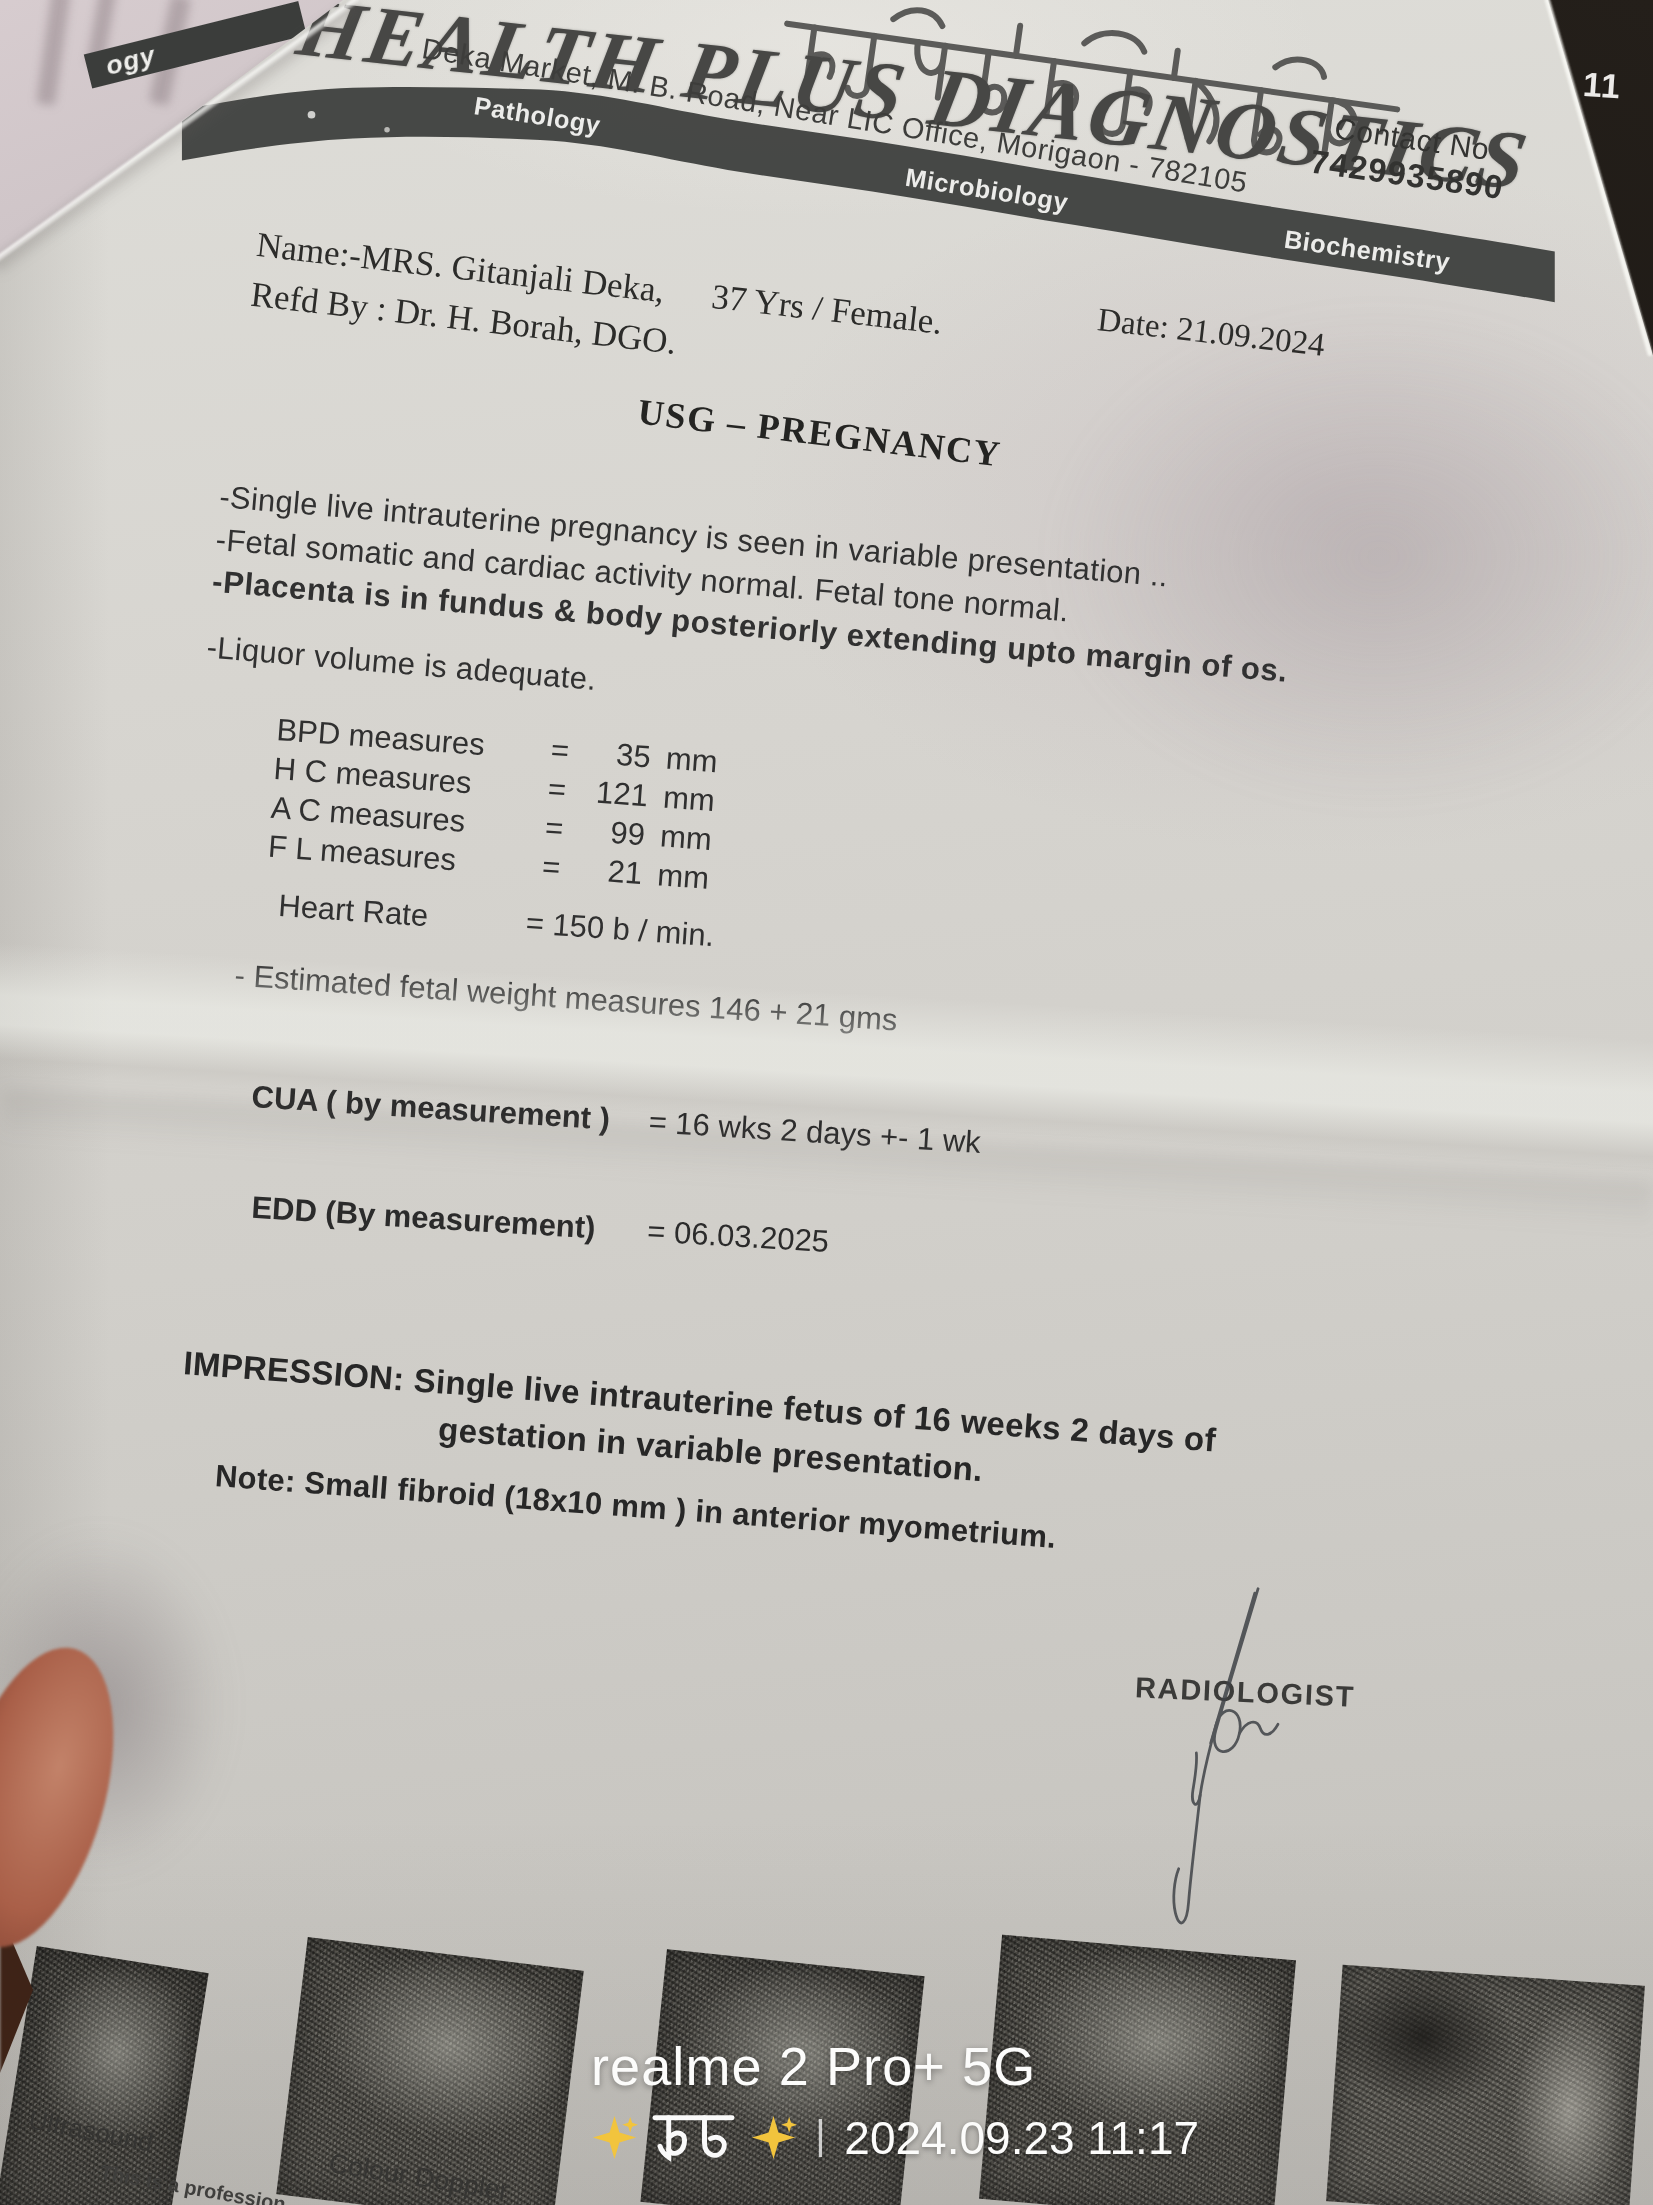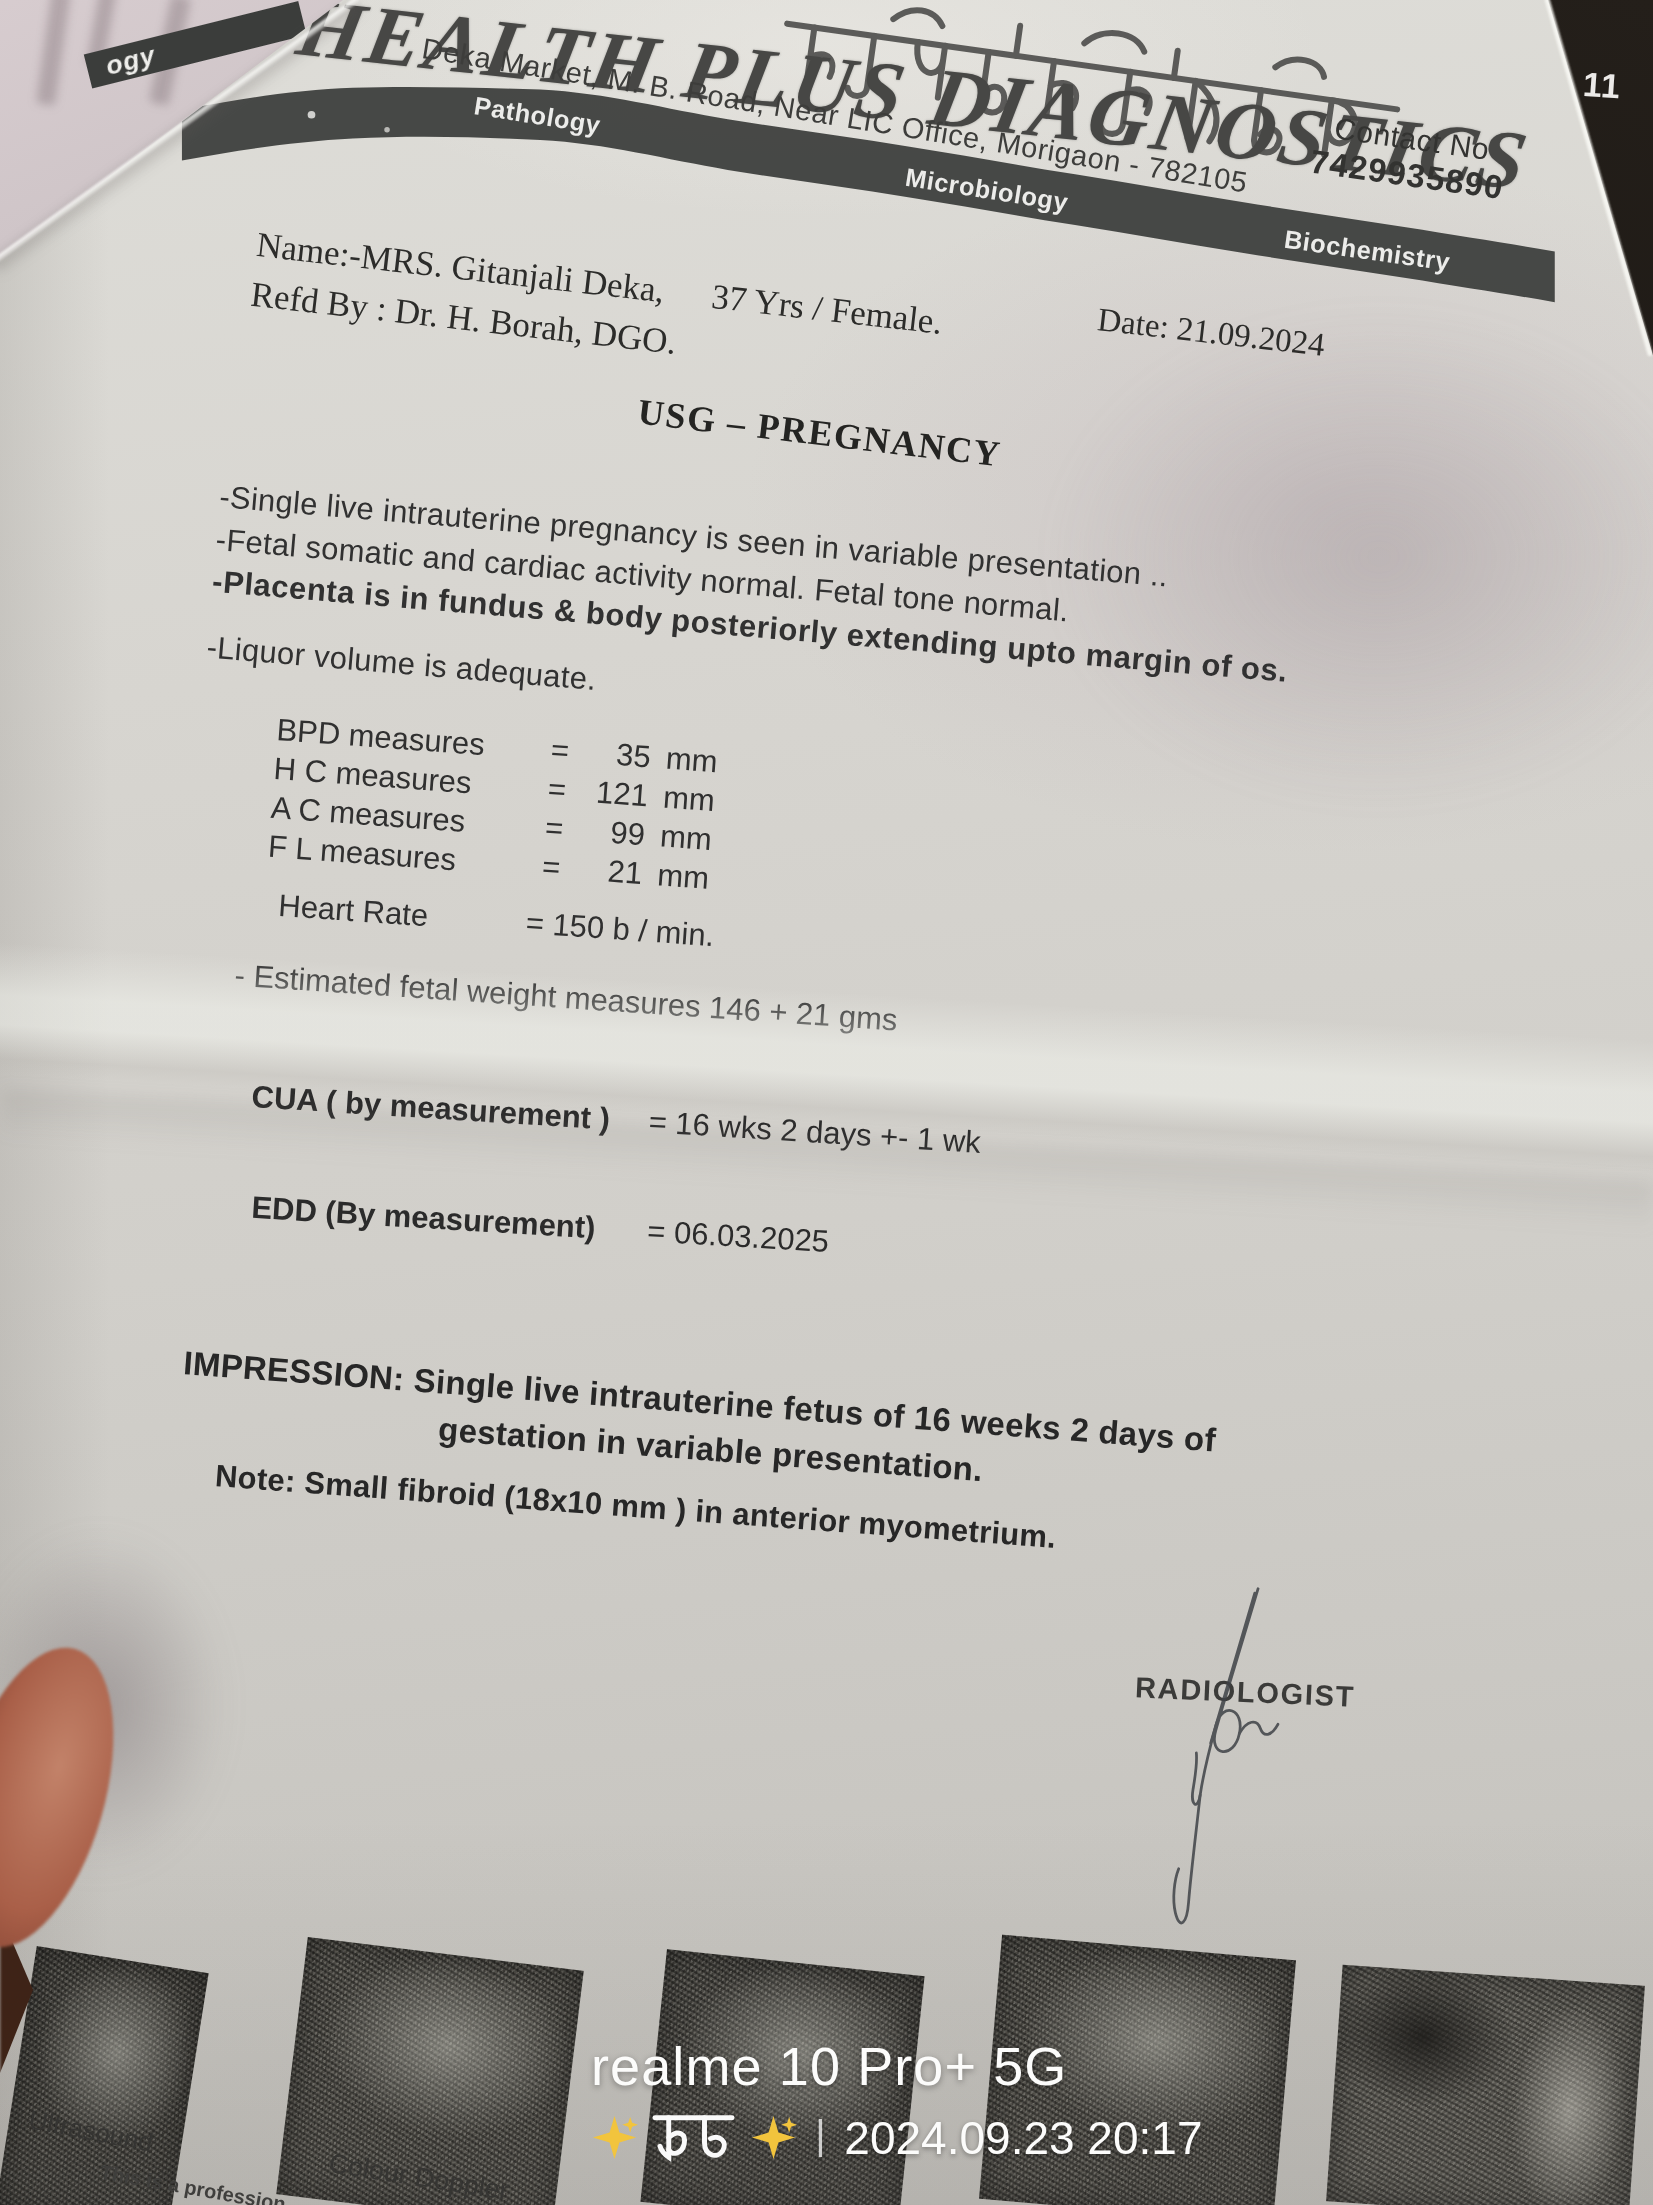--- a/index.html
+++ b/index.html
@@ -310,36 +310,36 @@
   <div class="fold-line"></div>
 
   <div class="dark-corner"></div>
   <div class="corner-rim"></div>
   <div class="corner-num">11</div>
   <div class="dark-wedge"></div>
 
   <div class="finger-shadow"></div>
   <div class="finger"></div>
 
-  <div class="wm wm1">realme 10 Pro+ 5G</div>
+  <div class="wm wm1">realme 2 Pro+ 5G</div>
   <div class="wm wm2">
     <svg class="sparkle" width="47" height="47" viewBox="0 0 96 96">
       <path d="M48 4 L58 38 L92 48 L58 58 L48 92 L38 58 L4 48 L38 38 Z" fill="#f2c43d"></path>
       <path d="M80 6 L84 18 L96 22 L84 26 L80 38 L76 26 L64 22 L76 18 Z" fill="#f2c43d"></path>
     </svg>
     <svg role="img" width="83" height="55" viewBox="0 0 150 100" aria-label="ক্ষব">
       <g stroke="#fafafa" stroke-width="9" fill="none" stroke-linecap="round">
         <path d="M5,14 H145"></path>
         <path d="M30,14 V86 C30,86 18,78 14,66"></path>
         <path d="M30,50 C48,34 62,44 58,62 C54,80 34,84 30,72"></path>
         <path d="M95,14 V60 C95,82 118,90 128,74 C138,58 122,44 106,52"></path>
       </g>
     </svg>
     <svg class="sparkle" width="47" height="47" viewBox="0 0 96 96">
       <path d="M48 4 L58 38 L92 48 L58 58 L48 92 L38 58 L4 48 L38 38 Z" fill="#f2c43d"></path>
       <path d="M80 6 L84 18 L96 22 L84 26 L80 38 L76 26 L64 22 L76 18 Z" fill="#f2c43d"></path>
     </svg>
     <span class="wm-sep">|</span>
-    <span>2024.09.23 20:17</span>
+    <span>2024.09.23 11:17</span>
   </div>
 
 </div>
 
 
 </body></html>

